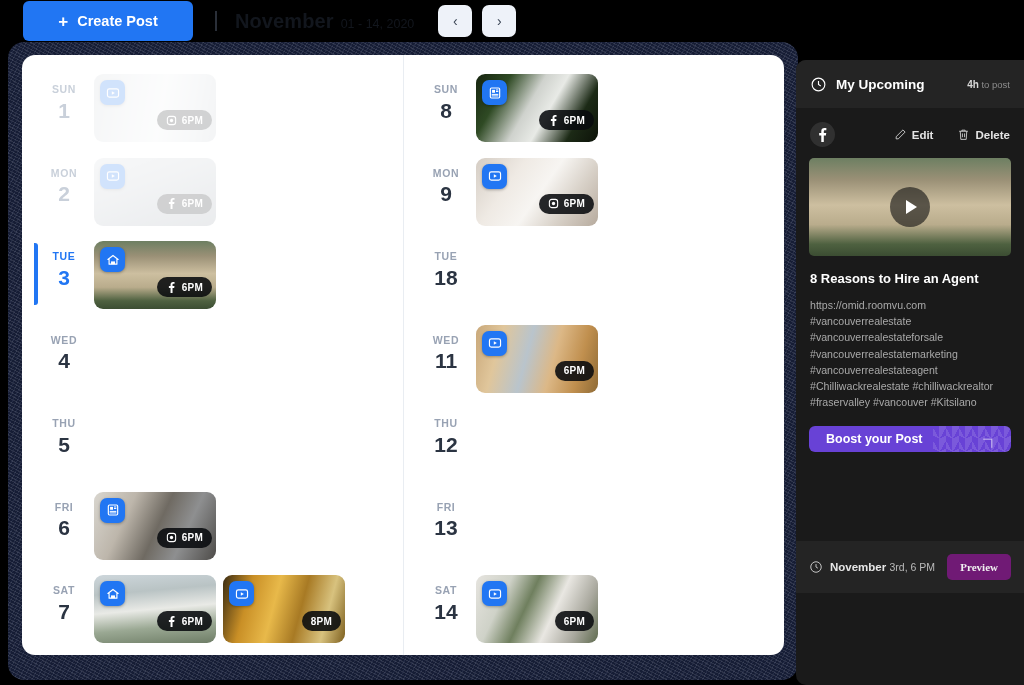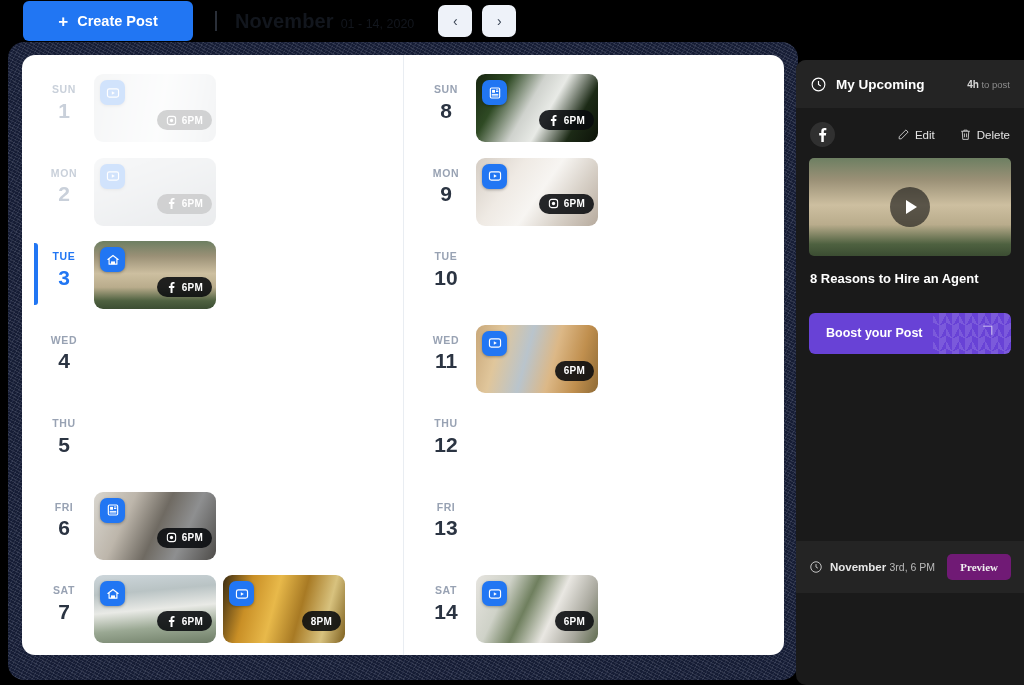--- a/index.html
+++ b/index.html
@@ -114,21 +114,21 @@
     display:flex; align-items:center; padding:14px 14px 11px 14px; gap:10px;
   }
   .fb-avatar {
     width:25px; height:25px; border-radius:50%; background:#303030;
     display:flex; align-items:center; justify-content:center; flex:0 0 25px;
   }
   .fb-avatar svg { width:9px; height:14px; fill:#fff; }
   .spacer { flex:1; }
   .act {
     display:flex; align-items:center; gap:5px; color:#e4e4e4;
-    font-size:11.5px; font-weight:normal; cursor:pointer; margin-left:14px;
+    font-size:11.5px; font-weight:bold; cursor:pointer; margin-left:14px;
   }
   .act svg { width:13px; height:13px; stroke:#e4e4e4; fill:none; stroke-width:1.5; }
 
   .p-media {
     position:relative; margin:0 13px; height:98px; border-radius:5px; overflow:hidden;
   }
   .p-media .thumb { position:absolute; inset:0; }
   .playbtn {
     position:absolute; left:50%; top:50%; transform:translate(-50%,-50%);
     width:40px; height:40px; border-radius:50%; background:rgba(20,20,20,.62);
@@ -143,21 +143,21 @@
   .p-title2 {
     color:#fff; font-size:13px; font-weight:bold; padding:15px 14px 9px 14px;
     line-height:1.3;
   }
   .p-body {
     padding:0 14px; color:#a9a9a9; font-size:10.6px; line-height:1.53;
     white-space:pre-line;
   }
 
   .boost {
-    margin:16px 13px 0 13px; height:41px; border-radius:6px;
+    margin:16px 13px 0 13px; height:26px; border-radius:6px;
     background:#6842d6; position:relative; overflow:hidden;
     display:flex; align-items:center; cursor:pointer; border:none; width:202px;
   }
   .boost .btxt {
     color:#fff; font-size:12.5px; font-weight:bold; padding-left:17px; z-index:2;
     font-family:"Liberation Sans",sans-serif;
   }
   .boost .tri-pat {
     position:absolute; right:0; top:0; bottom:0; width:78px;
     background:
@@ -415,21 +415,21 @@
                   </svg>
                 </span>
                 <span>6PM</span>
               </div>
             </div>
           </div>
         </div>
         <div class="day-row">
           <div class="daybox">
             <div class="dow">TUE</div>
-            <div class="dnum">10</div>
+            <div class="dnum">18</div>
           </div>
           <div class="cards"></div>
         </div>
         <div class="day-row">
           <div class="daybox">
             <div class="dow">WED</div>
             <div class="dnum">11</div>
           </div>
           <div class="cards">
             <div class="pcard">
@@ -519,20 +519,27 @@
     </div>
 
     <div class="p-media">
       <div class="thumb" id="panel-thumb" style="background: linear-gradient(rgb(109, 127, 98) 0%, rgb(154, 144, 118) 22%, rgb(205, 191, 160) 48%, rgb(185, 172, 140) 68%, rgb(78, 97, 64) 88%, rgb(59, 77, 50) 100%);"></div>
       <div class="playbtn">
           <i></i>
         </div>
     </div>
 
     <div class="p-title2">8 Reasons to Hire an Agent</div>
+    <div class="p-body">https://omid.roomvu.com
+#vancouverrealestate
+#vancouverrealestateforsale
+#vancouverrealestatemarketing
+#vancouverrealestateagent
+#Chilliwackrealestate #chilliwackrealtor
+#fraservalley #vancouver #Kitsilano</div>
 
     <button class="boost">
       <span class="btxt">Boost your Post</span>
       <span class="tri-pat"></span>
       <span class="arrow">
         <svg viewBox="0 0 24 24">
             <path d="M4 4h16v16"></path>
           </svg>
       </span>
     </button>

